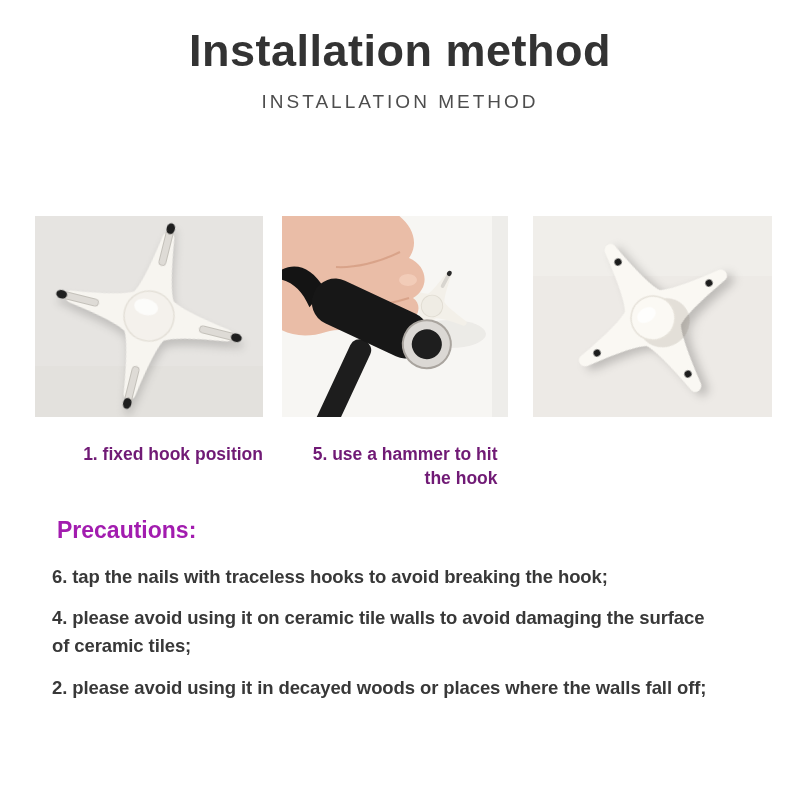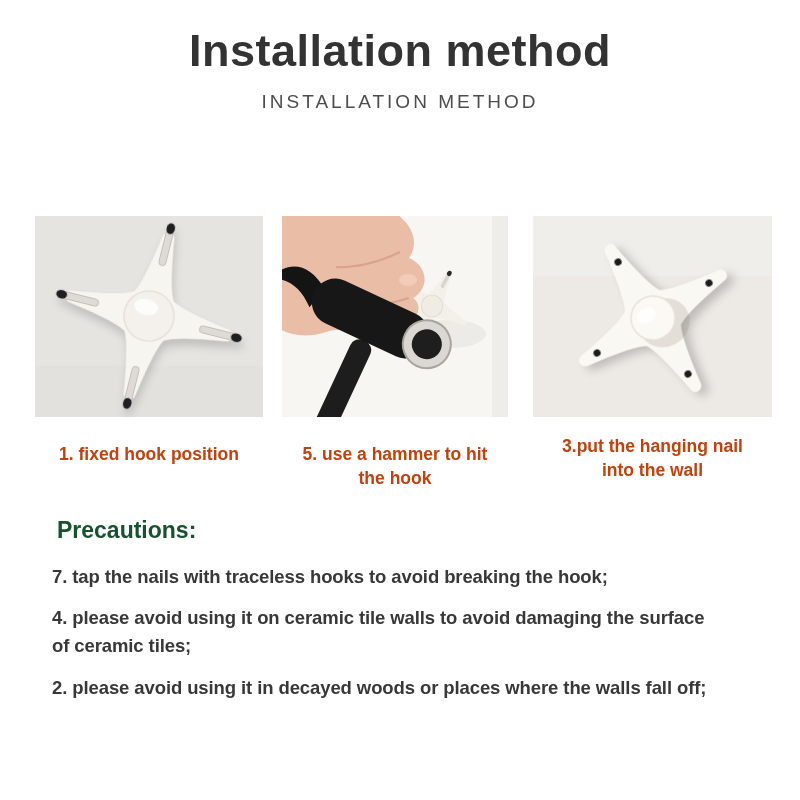--- a/index.html
+++ b/index.html
@@ -45,34 +45,34 @@
   .photo {
     width: 100%;
     height: 201px;
     overflow: hidden;
   }
   .photo svg { display: block; }
   figcaption {
     margin-top: 25px;
     font-size: 17.5px;
     font-weight: 700;
-    color: #c2410c;
-    text-align: center;
+    color: #701a75;
+    text-align: right;
     line-height: 1.38;
   }
   .step.s2 figcaption { max-width: 205px; margin-left: auto; margin-right: auto; }
   .step.s3 figcaption { margin-top: 17px; max-width: 212px; margin-left: auto; margin-right: auto; }
 
   
   .precautions { margin-top: 26px; padding-left: 52px; }
   .prec-heading {
     margin: 0 0 19px 5px;
     font-size: 23px;
     font-weight: 700;
-    color: #14532d;
+    color: #a21caf;
   }
   .prec-item {
     margin: 0 0 14px 0;
     max-width: 668px;
     font-size: 18.5px;
     font-weight: 700;
     color: #383838;
     line-height: 1.5;
     letter-spacing: -0.1px;
   }
@@ -169,25 +169,24 @@
             <circle transform="rotate(-90)" cx="66" cy="0" r="3.6" fill="#1c1c1c"></circle>
             <circle transform="rotate(0)" cx="66" cy="0" r="3.6" fill="#1c1c1c"></circle>
             <circle transform="rotate(90)" cx="66" cy="0" r="3.6" fill="#1c1c1c"></circle>
             <circle transform="rotate(180)" cx="66" cy="0" r="3.6" fill="#1c1c1c"></circle>
             <ellipse cx="7" cy="10" rx="26" ry="24" fill="rgba(120,110,95,0.18)"></ellipse>
             <circle r="22" fill="#fbf9f4" stroke="#e6e2da" stroke-width="1.5"></circle>
             <ellipse cx="-4" cy="-6" rx="10" ry="7" fill="#ffffff" opacity="0.8"></ellipse>
           </g>
         </svg>
       </div>
-      <figcaption>3.put the hanging nail into the wall</figcaption>
     </figure>
 
   </section>
 
   <section class="precautions">
     <h2 class="prec-heading">Precautions:</h2>
-    <p class="prec-item">7. tap the nails with traceless hooks to avoid breaking the hook;</p>
+    <p class="prec-item">6. tap the nails with traceless hooks to avoid breaking the hook;</p>
     <p class="prec-item">4. please avoid using it on ceramic tile walls to avoid damaging the surface of ceramic tiles;</p>
     <p class="prec-item">2. please avoid using it in decayed woods or places where the walls fall off;</p>
   </section>
 
 </div>
 
 </body></html>

